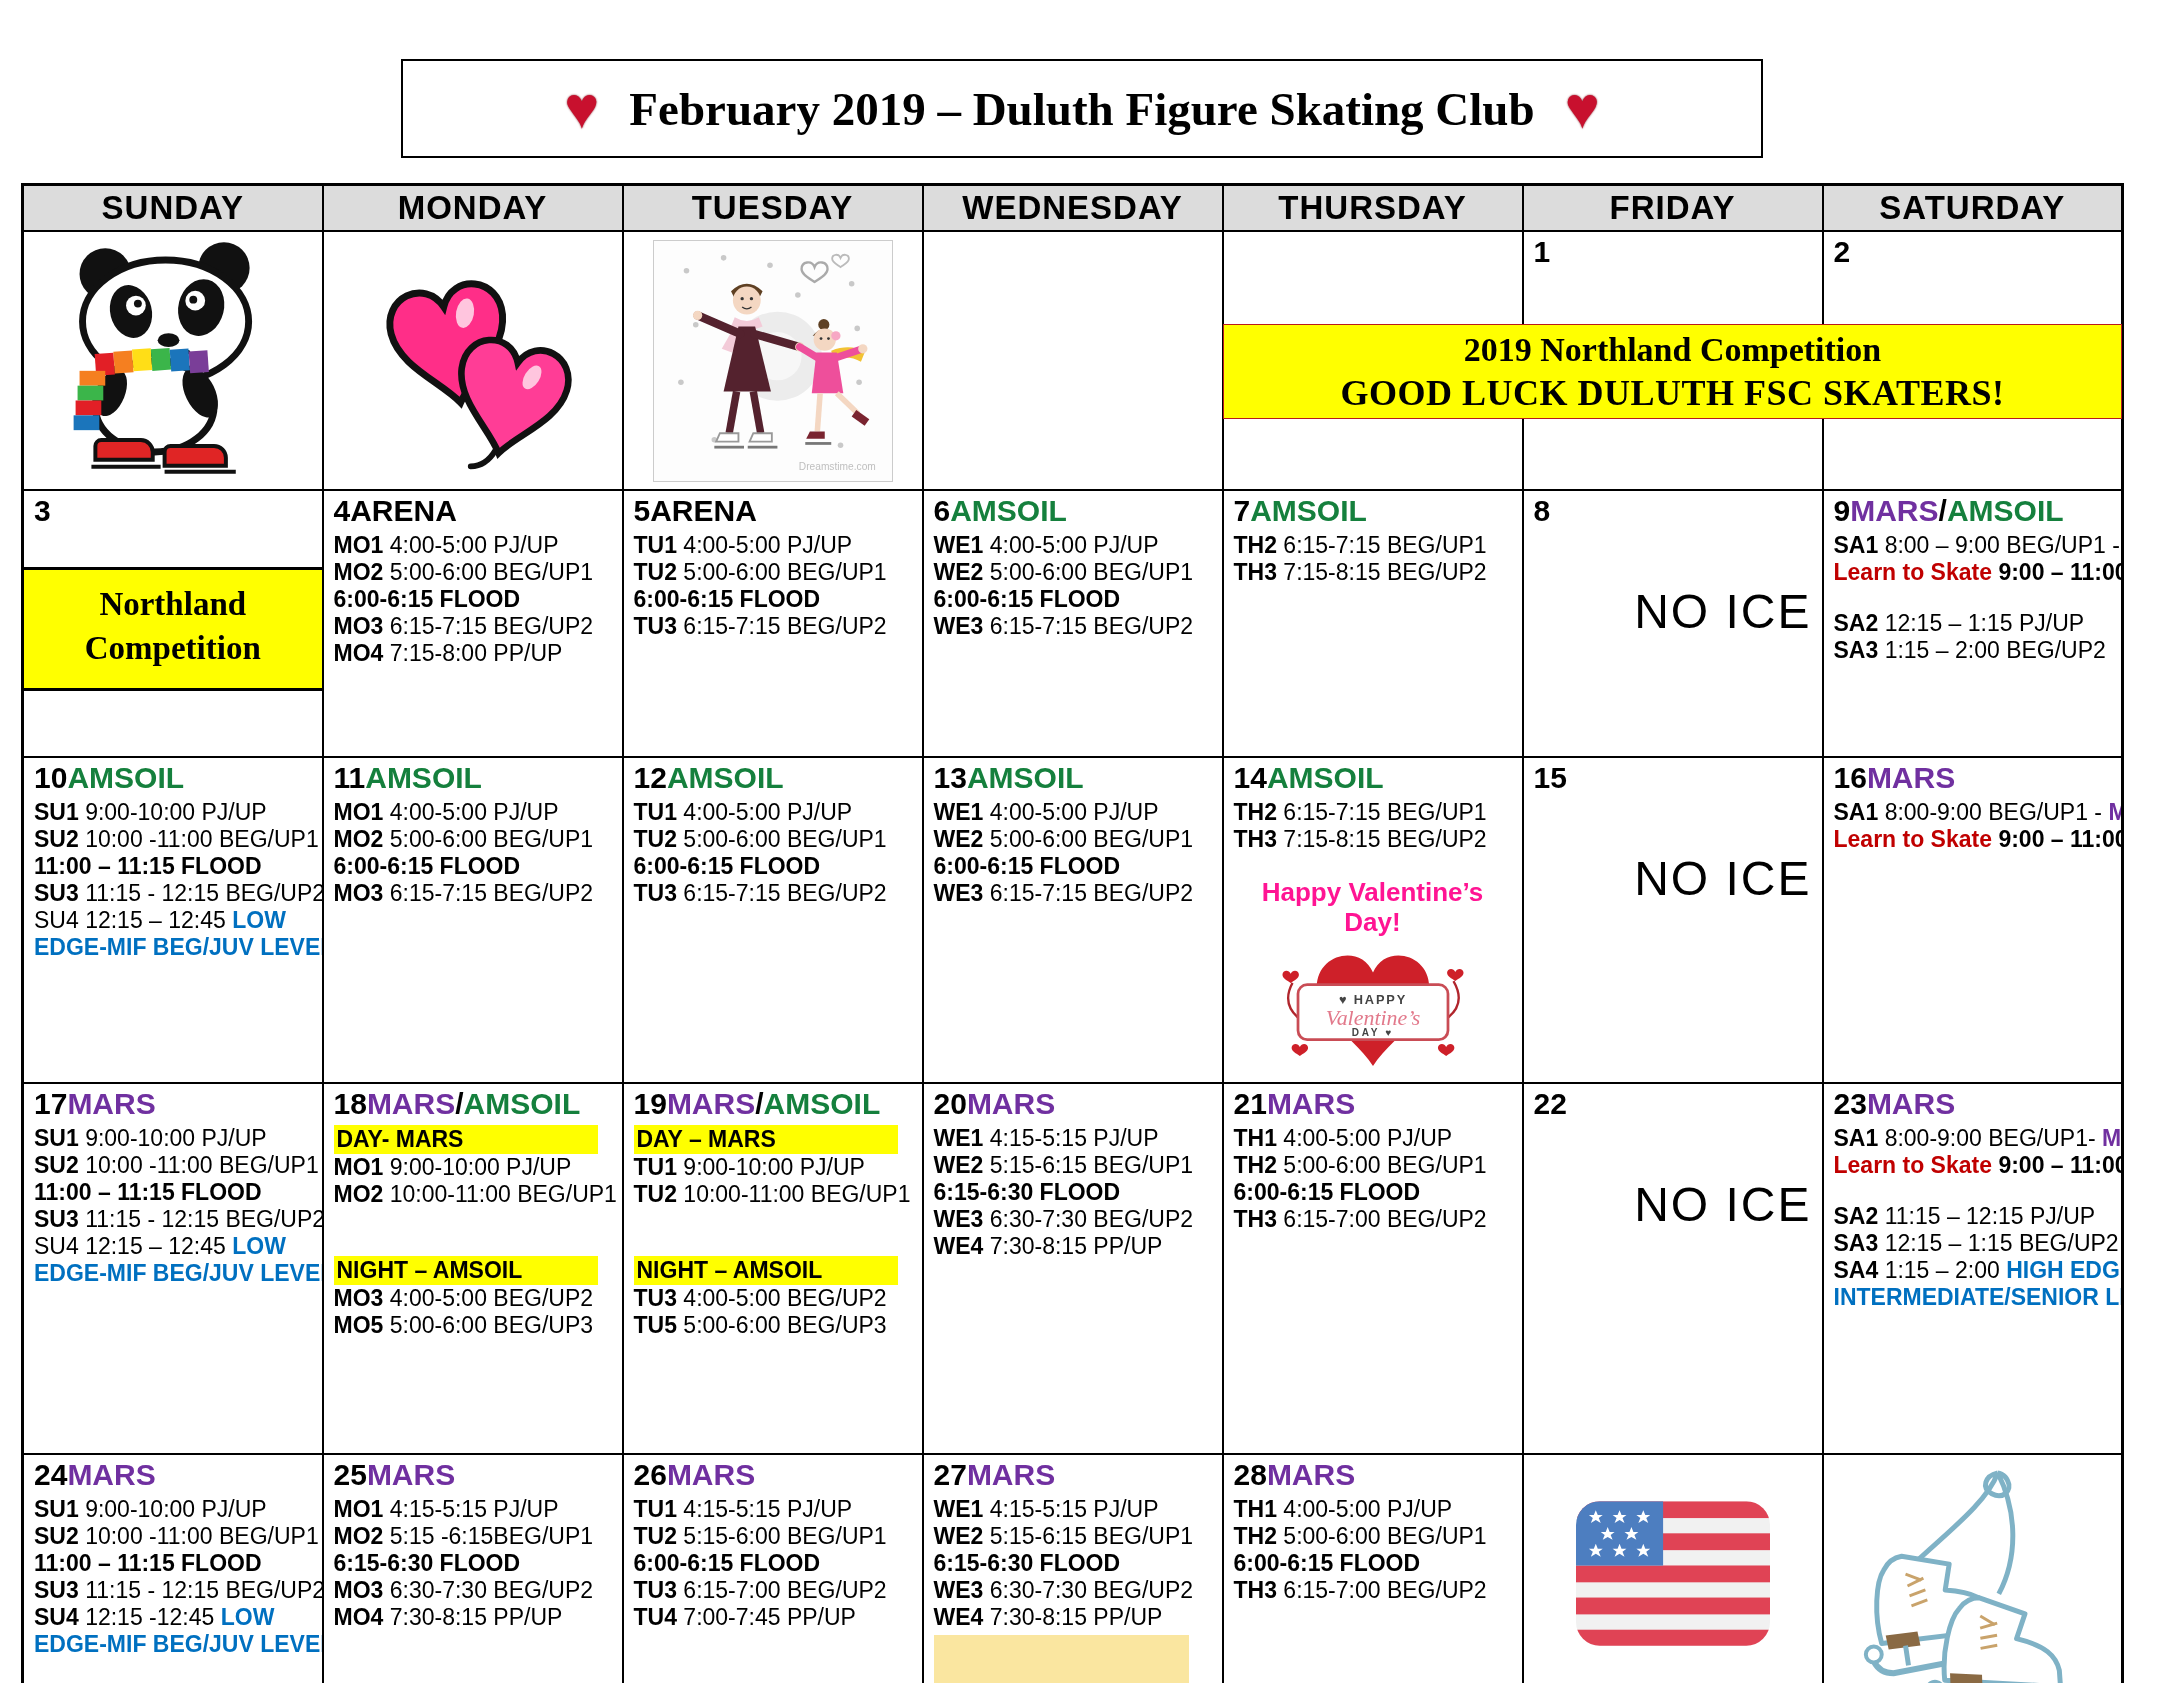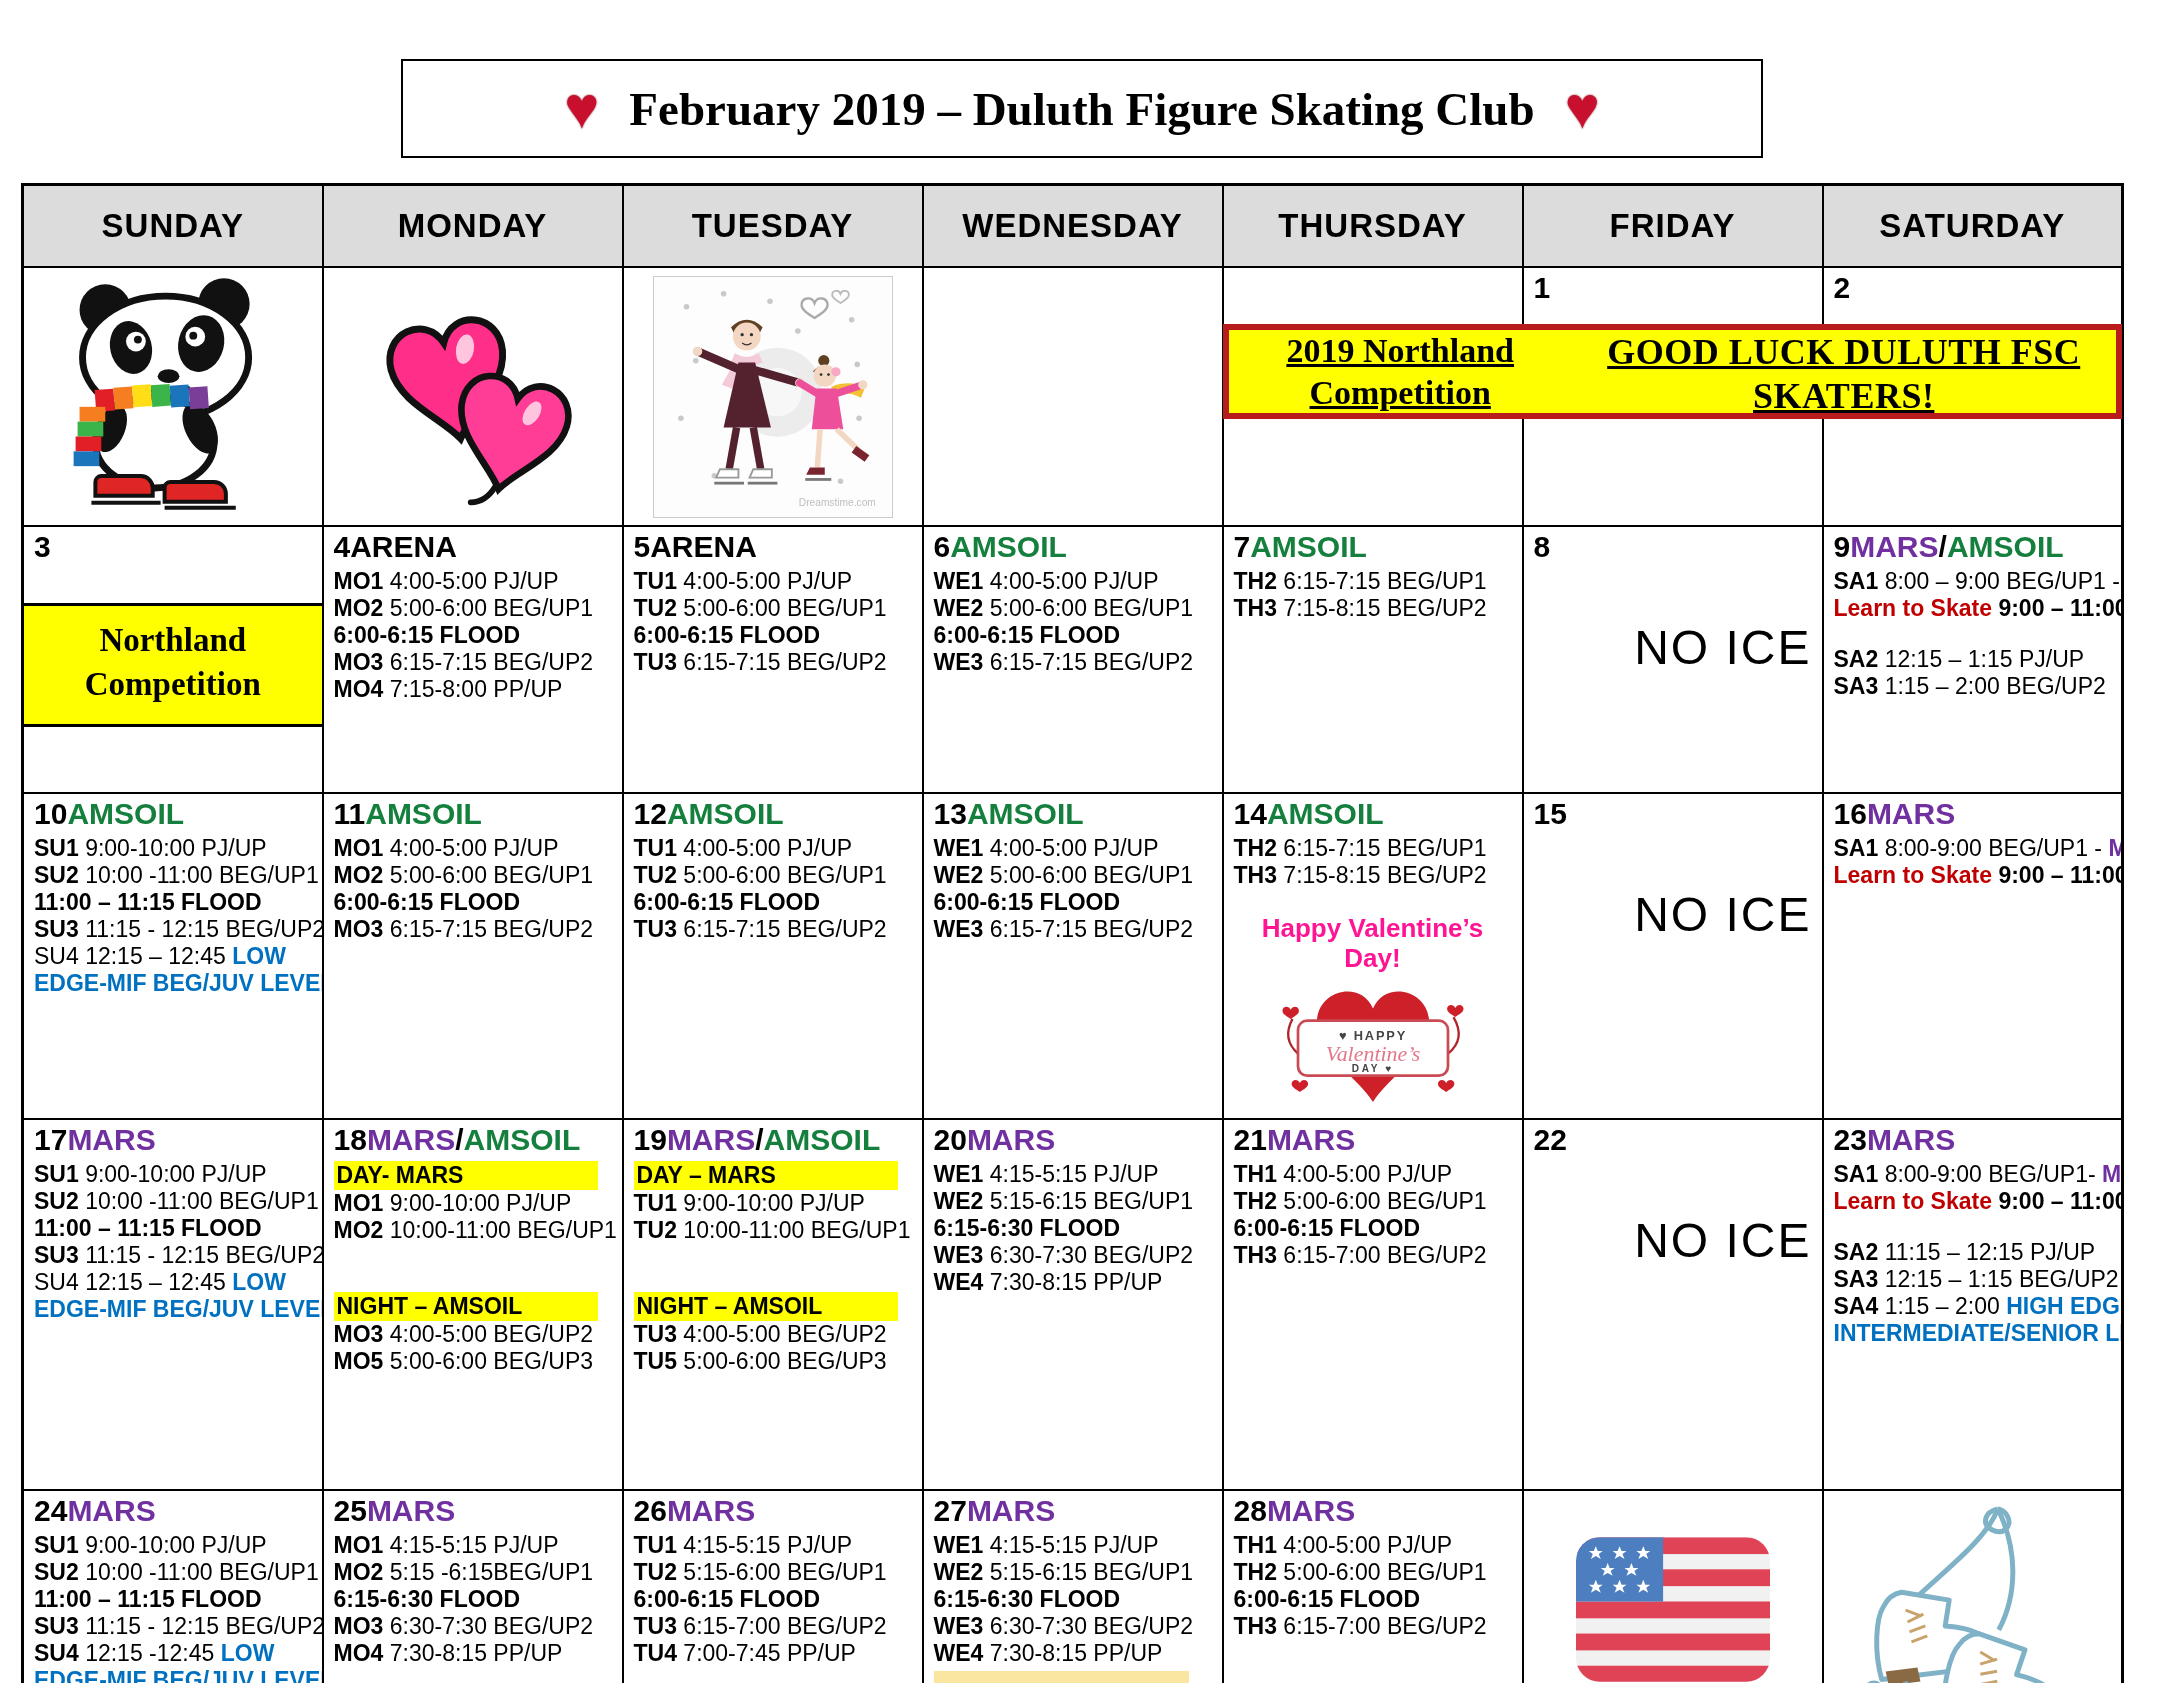--- a/index.html
+++ b/index.html
@@ -10,21 +10,21 @@
   .title-box{position:absolute;left:401px;top:59px;width:1358px;height:95px;
     border:2px solid #000;display:flex;align-items:center;justify-content:center;gap:30px;
     font-family:"Liberation Serif",serif;font-weight:bold;font-size:47px;}
   .title-heart{color:#C8102E;font-size:59px;line-height:59px;
     text-shadow:0 0 2px #7a0a14;}
 
   
   .cal-wrap{position:absolute;left:21px;top:183px;width:2103px;}
   table.cal{border-collapse:collapse;table-layout:fixed;width:2103px;border:3px solid #000;}
   .cal th{background:#DCDCDC;border:2px solid #000;height:44px;
-    font-size:33px;font-weight:bold;letter-spacing:1px;padding:18px;}
+    font-size:33px;font-weight:bold;letter-spacing:1px;padding:0;}
   .cal td{border:2px solid #000;vertical-align:top;padding:4px 10px;overflow:hidden;}
   tbody tr:nth-child(1){height:259px;}
   tbody tr:nth-child(2){height:267px;}
   tbody tr:nth-child(3){height:282px;}
   tbody tr:nth-child(4){height:371px;}
   tbody tr:nth-child(5){height:263px;}
 
   .day-row{display:flex;align-items:flex-end;margin-bottom:5px;}
   .day-num{font-size:30px;font-weight:bold;line-height:32px;}
   .rink{flex:1;font-size:30px;line-height:32px;font-weight:bold;padding-right:24px;white-space:nowrap;}
@@ -44,22 +44,22 @@
   .sg-m{font-weight:bold;color:#FF1493;}
 
   .no-ice{margin-top:57px;text-align:right;font-size:48px;letter-spacing:2px;font-weight:normal;}
 
   .nl-wrap{margin:40px -10px 0 -10px;border-top:3px solid #000;border-bottom:3px solid #000;}
   .nl-box{background:#FFFF00;text-align:center;padding:12px 0 18px 0;
     font-family:"Liberation Serif",serif;font-weight:bold;font-size:33px;line-height:44px;}
 
   
   .banner{position:absolute;left:1202px;top:141px;width:899px;height:95px;background:#FFFF00;
-    border:6px solid #b91c1c;box-sizing:border-box;display:flex;flex-direction:row;justify-content:center;
-    text-align:center;font-family:"Liberation Serif",serif;font-weight:bold;z-index:5;text-decoration:underline;}
+    border:1px solid #b91c1c;box-sizing:border-box;display:flex;flex-direction:column;justify-content:center;
+    text-align:center;font-family:"Liberation Serif",serif;font-weight:bold;z-index:5;}
   .banner .l1{font-size:34px;line-height:42px;}
   .banner .l2{font-size:36px;line-height:44px;letter-spacing:0.5px;}
 
   .img-wrap{display:flex;justify-content:center;margin-top:2px;}
   .pic-frame{border:1px solid #CCC;background:#FDFDFD;padding:2px;margin:2px auto 0 auto;width:234px;}
 </style>
 </head>
 <body>
 
 <div class="page">

